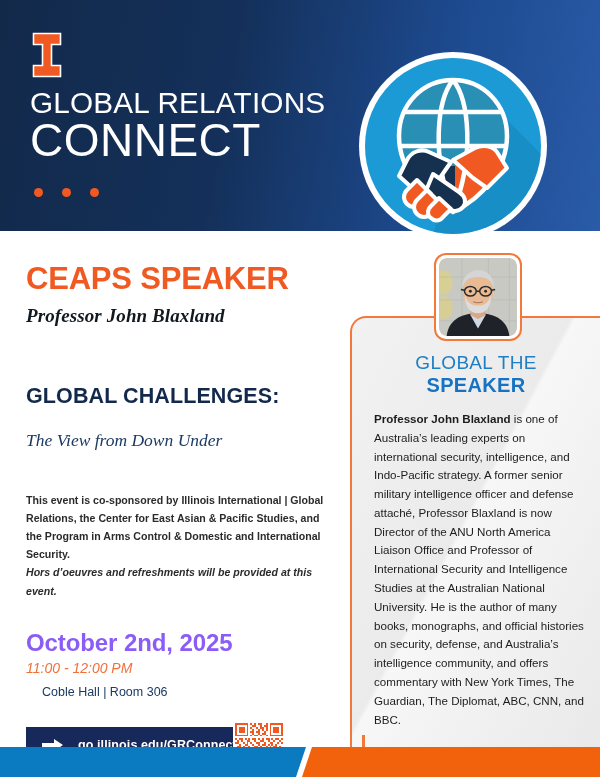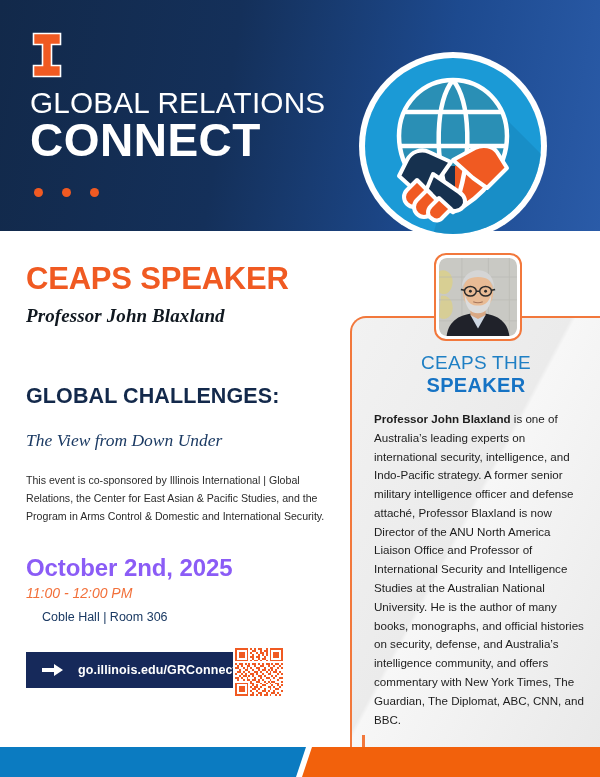--- a/index.html
+++ b/index.html
@@ -49,21 +49,21 @@
     font-weight: 400;
     line-height: 1.02;
     white-space: nowrap;
     transform: scaleX(0.99);
     transform-origin: left center;
   }
   .wm-line2 {
     font-size: 46px;
     letter-spacing: 0.5px;
     color: #ffffff;
-    font-weight: 700;
+    font-weight: 400;
     line-height: 1.0;
     margin-top: -2px;
     white-space: nowrap;
   }
   .dots {
     position: absolute;
     left: 34px; top: 188px;
     display: flex;
     gap: 19px;
   }
@@ -120,25 +120,26 @@
     letter-spacing: 0.1px;
   }
   .talk-sub {
     margin-top: 21px;
     font-family: "Liberation Serif", "DejaVu Serif", serif;
     font-size: 17.5px;
     font-style: italic;
     color: #1B3A63;
   }
   .sponsor {
-    margin-top: 20px;
+    margin-top: 40px;
     font-size: 10.6px;
     line-height: 1.72;
     color: #2b2b2b;
     width: 312px;
+    font-weight: bold;
   }
   .sponsor-note {
     font-style: italic;
     display: block;
   }
   .date {
     margin-top: 29px;
     font-size: 24px;
     font-weight: bold;
     color: #8b5cf6;
@@ -334,20 +335,21 @@
 
   <div class="left-col">
     <div class="ceaps-speaker">CEAPS SPEAKER</div>
     <div class="speaker-name">Professor John Blaxland</div>
 
     <div class="talk-title">GLOBAL CHALLENGES:</div>
     <div class="talk-sub">The View from Down Under</div>
 
     <div class="sponsor">
       <span>This event is co-sponsored by Illinois International | Global Relations, the Center for East Asian &amp; Pacific Studies, and the Program in Arms Control &amp; Domestic and International Security.</span>
+      <span class="sponsor-note">Hors d’oeuvres and refreshments will be provided at this event.</span>
     </div>
 
     <div class="date">October 2nd, 2025</div>
     <div class="time">11:00 - 12:00 PM</div>
     <div class="place">Coble Hall | Room 306</div>
 
     <div class="cta-wrap">
       <div class="url-button">
         <span class="arrow-icon">
           <svg viewBox="0 0 22 16" width="22" height="16" xmlns="http://www.w3.org/2000/svg">
@@ -513,21 +515,21 @@
               <rect x="21" y="24" width="1" height="1"></rect>
             <rect x="23" y="24" width="1" height="1"></rect>
           </g>
         </svg>
       </div>
     </div>
   </div>
 
   <div class="about-panel">
     <div class="about-head">
-      <div class="about-the">CEAPS THE</div>
+      <div class="about-the">GLOBAL THE</div>
       <div class="about-speaker">SPEAKER</div>
     </div>
     <div class="bio">
       <b>Professor John Blaxland</b><span> is one of Australia’s leading experts on international security, intelligence, and Indo-Pacific strategy. A former senior military intelligence officer and defense attaché, Professor Blaxland is now Director of the ANU North America Liaison Office and Professor of International Security and Intelligence Studies at the Australian National University. He is the author of many books, monographs, and official histories on security, defense, and Australia’s intelligence community, and offers commentary with New York Times, The Guardian, The Diplomat, ABC, CNN, and BBC.</span>
     </div>
   </div>
 </div>
 
 <div class="headshot">
   <span class="headshot-img">

